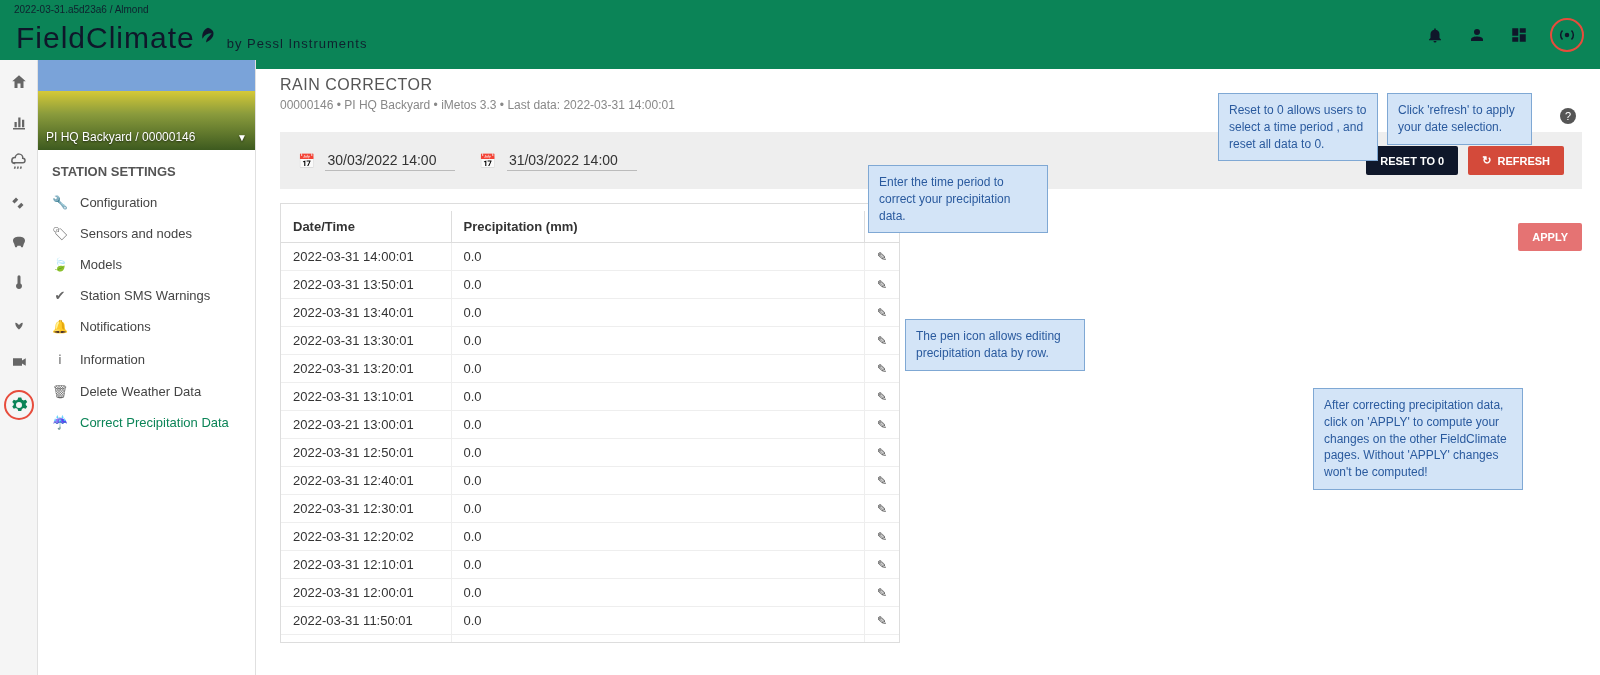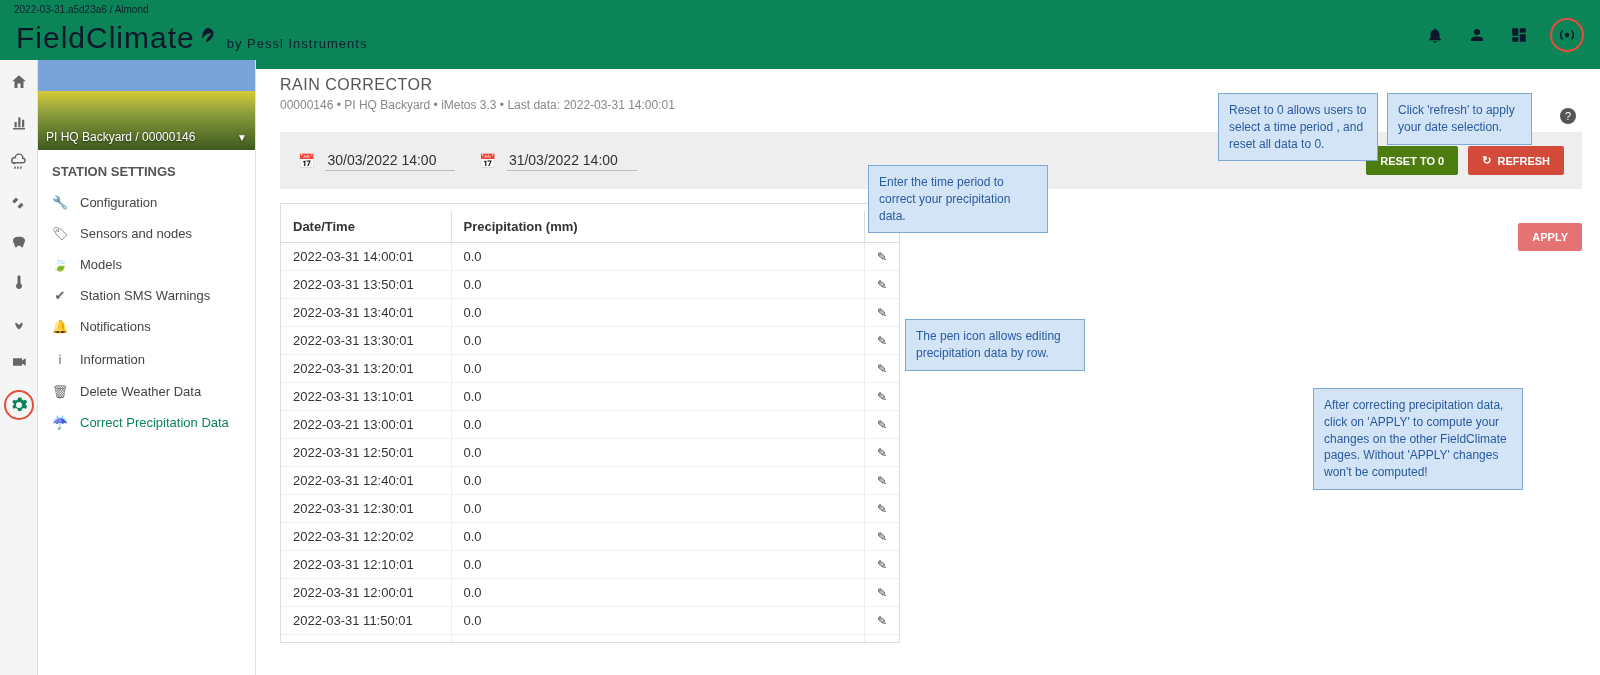--- a/index.html
+++ b/index.html
@@ -26,21 +26,21 @@
 .menu li.active .mic { color: #0b8457; }
 .main { position: absolute; left: 256px; top: 60px; right: 0; height: 615px; padding: 16px 18px 0 24px; overflow: hidden; }
 .page-title { font-size: 16px; color: #555; font-weight: 500; letter-spacing: 0.5px; }
 .sub { font-size: 12px; color: #888; margin-top: 4px; }
 .toolbar { background: #eee; margin-top: 20px; padding: 14px 18px; display: flex; align-items: center; gap: 24px; position: relative; }
 .date-in { display: flex; align-items: center; gap: 10px; }
 .date-in .cal { font-size: 14px; color: #555; }
 .date-in input { border: none; border-bottom: 1px solid #bbb; background: transparent; font-size: 14px; padding: 2px 2px; width: 130px; color: #333; outline: none; }
 .toolbar .btns { margin-left: auto; display: flex; gap: 10px; }
 .btn { border: none; color: #fff; font-size: 11px; font-weight: 600; padding: 8px 14px; border-radius: 2px; cursor: pointer; display: flex; align-items: center; gap: 6px; }
-.btn.reset { background: #4d7c0f; }
+.btn.reset { background: #0f172a; }
 .btn.refresh { background: #d44a3a; }
 .btn.apply { background: #e57373; float: right; }
 .help { position: absolute; right: 6px; top: -24px; width: 16px; height: 16px; border-radius: 50%; background: #555; color: #fff; font-size: 11px; display: flex; align-items: center; justify-content: center; cursor: pointer; }
 .content { display: flex; gap: 24px; margin-top: 14px; height: 440px; }
 .table-wrap { width: 620px; border: 1px solid #ddd; overflow-y: auto; position: relative; }
 .table-wrap::-webkit-scrollbar { width: 10px; }
 .table-wrap::-webkit-scrollbar-thumb { background: #bbb; }
 table { width: 100%; border-collapse: collapse; font-size: 13px; margin-top: 7px; }
 th { text-align: left; padding: 8px 12px; font-weight: 600; color: #333; border-bottom: 1px solid #ddd; }
 th:first-child { width: 170px; border-right: 1px solid #ddd; }

